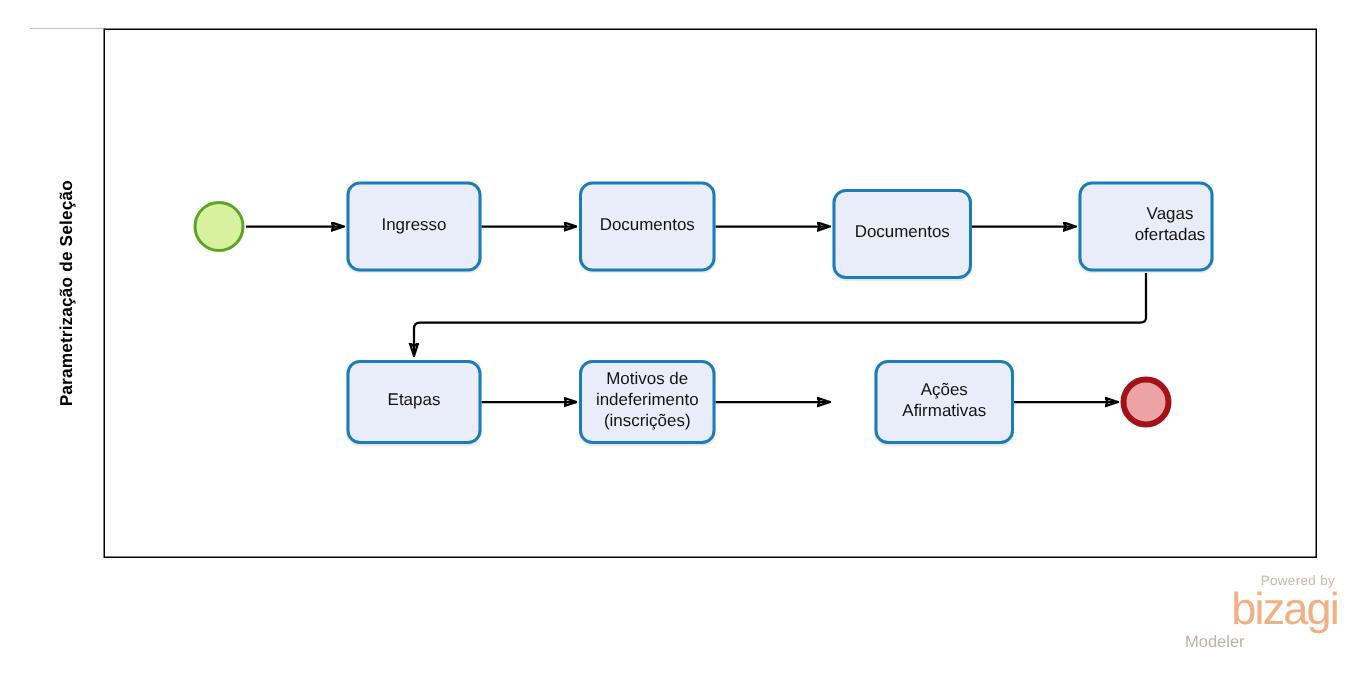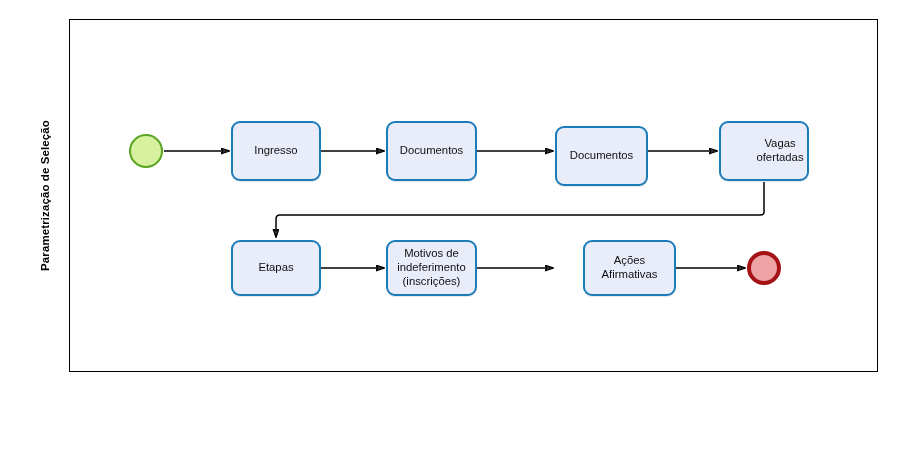--- a/index.html
+++ b/index.html
@@ -215,14 +215,19 @@
 (inscrições)</span>
   </div>
 
   <div class="task" style="left:555px; top:240px; width:93px; height:56px;margin-left:28px;">
     <span class="task-label">Ações
 Afirmativas</span>
   </div>
 
   <div class="event end" style="left:747px; top:251px; width:34px; height:34px;"></div>
 
+  <div class="brand">
+    <div class="brand-powered">Powered by</div>
+    <div class="brand-name">bizagi</div>
+    <div class="brand-sub">Modeler</div>
+  </div>
 
 </div>
 
 </body></html>

